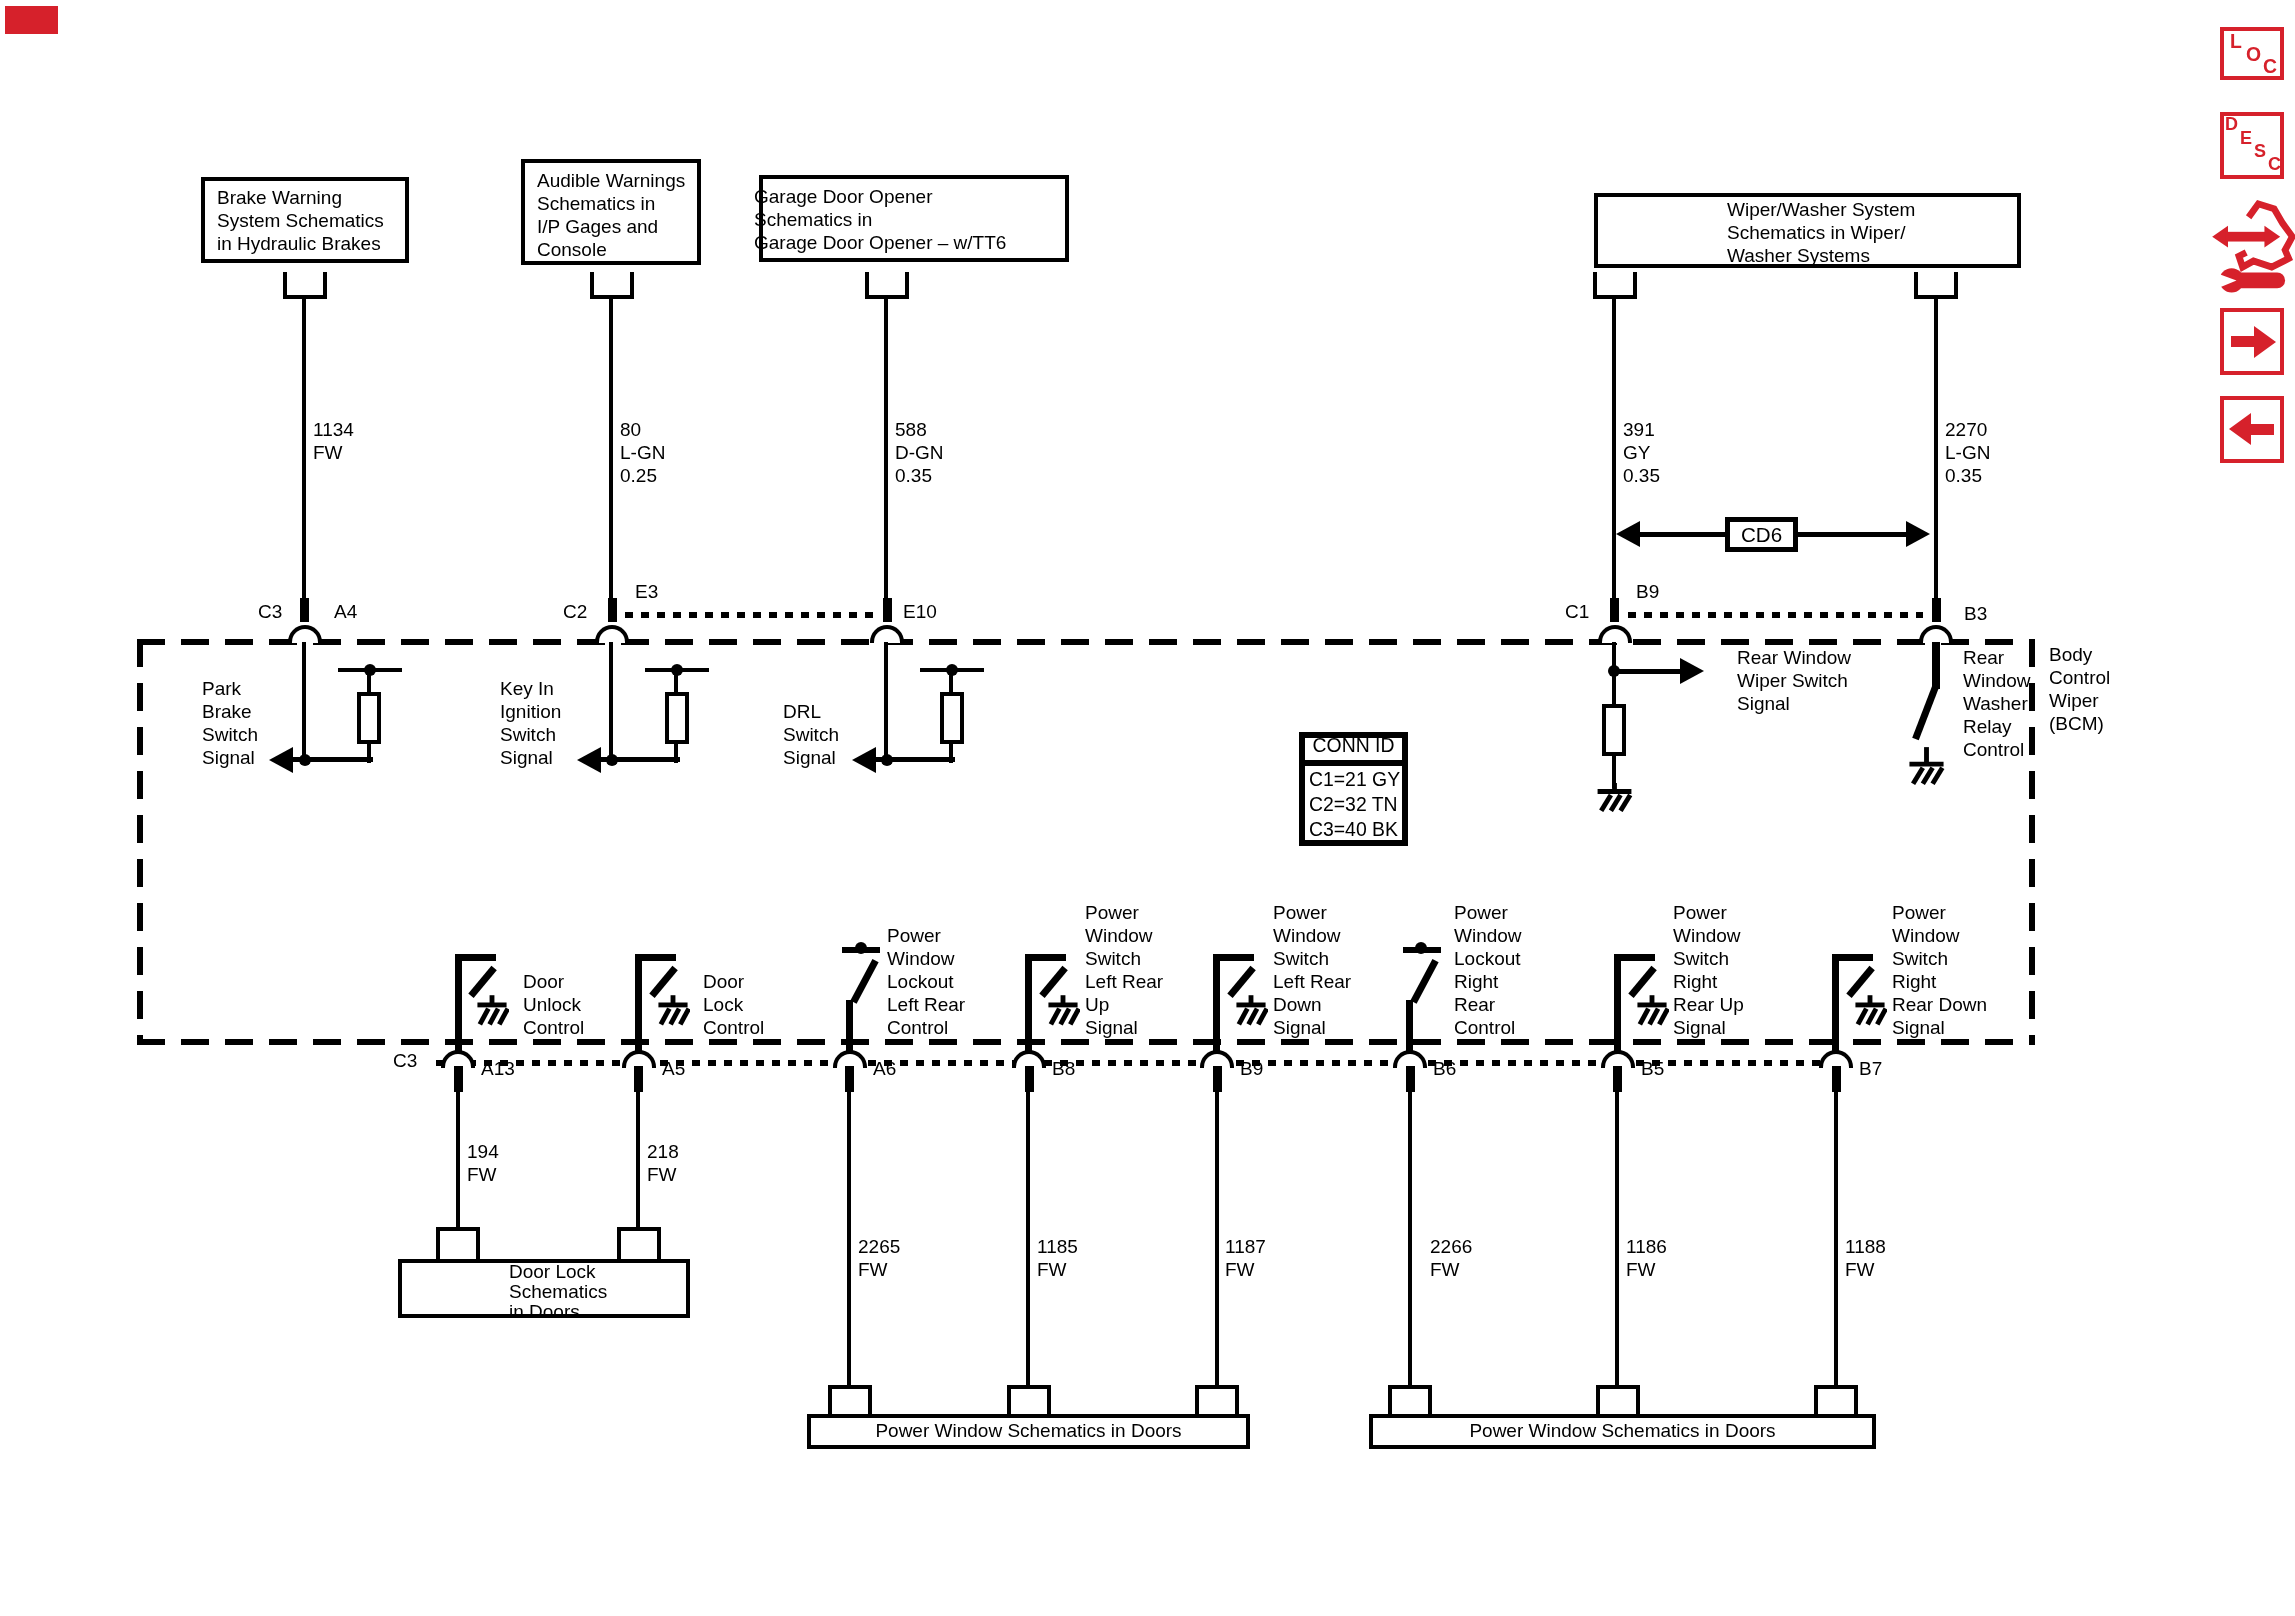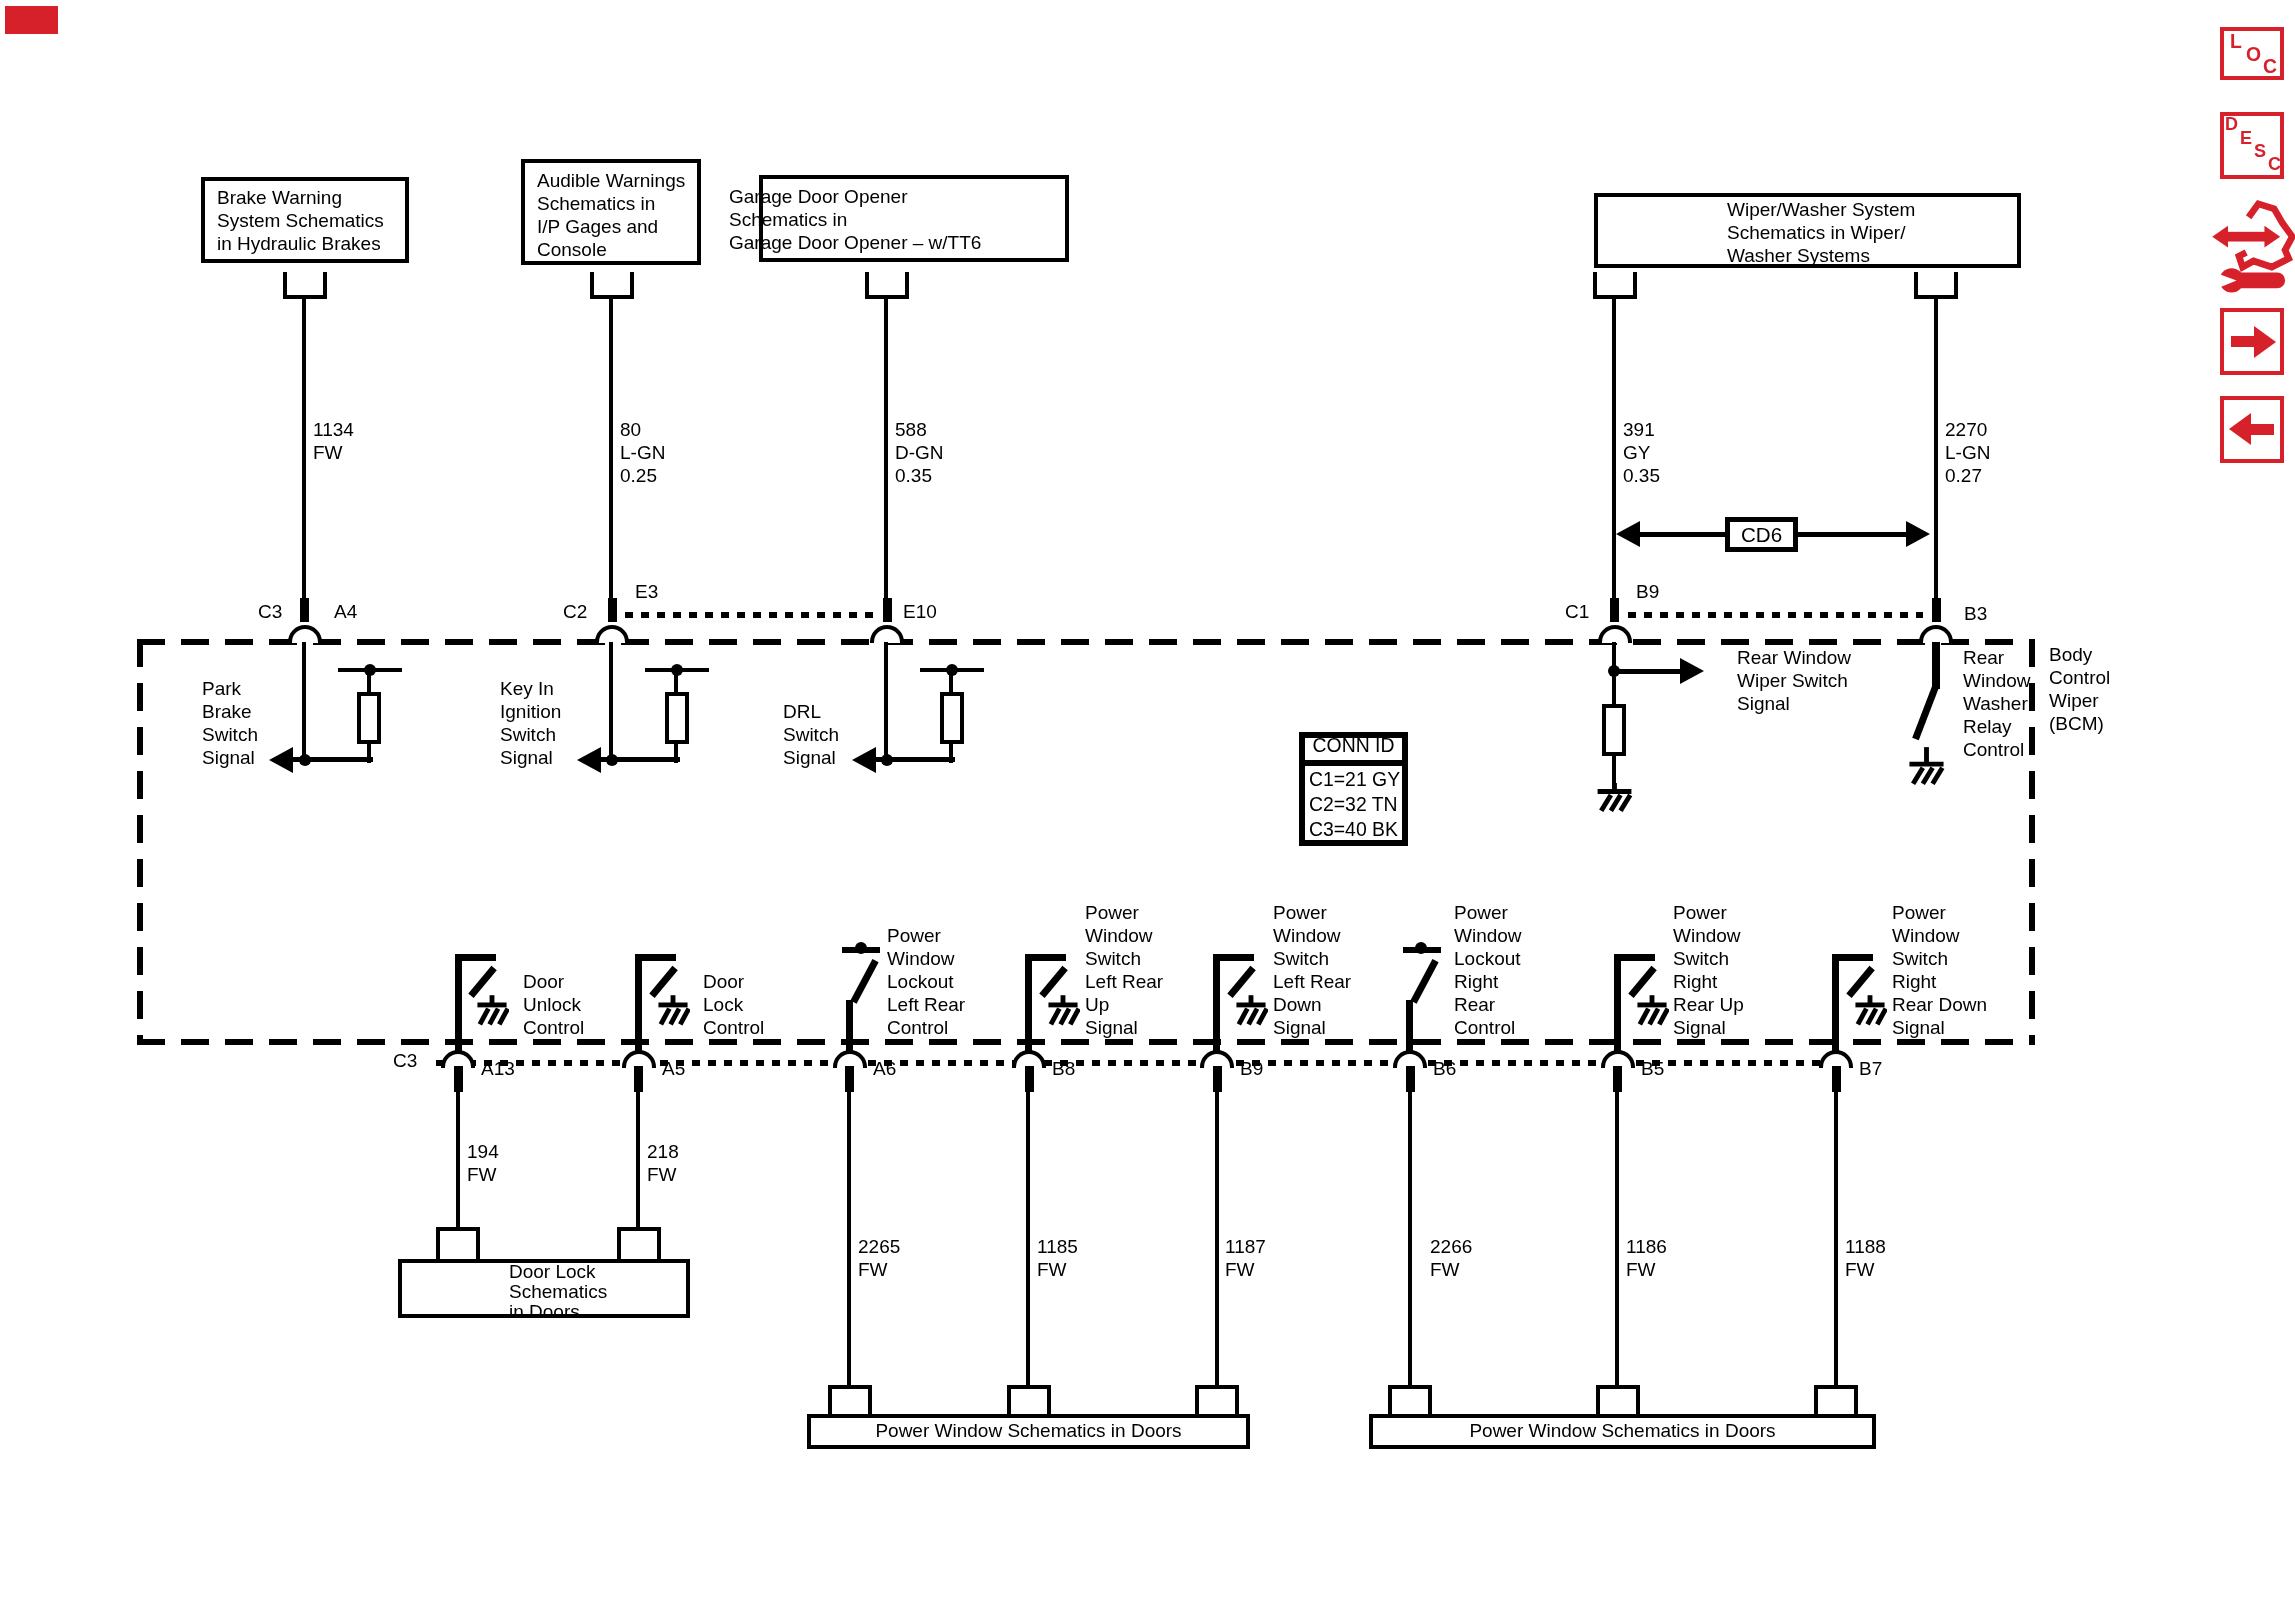--- a/index.html
+++ b/index.html
@@ -40,21 +40,21 @@
   <div class="box" style="left:201px;top:177px;width:208px;height:86px"></div>
   <div class="t" style="left:217px;top:186px">Brake Warning
 System Schematics
 in Hydraulic Brakes</div>
   <div class="box" style="left:521px;top:159px;width:180px;height:106px"></div>
   <div class="t" style="left:537px;top:169px">Audible Warnings
 Schematics in
 I/P Gages and
 Console</div>
   <div class="box" style="left:759px;top:175px;width:310px;height:87px"></div>
-  <div class="t" style="left:729px;top:185px">Garage Door Opener
+  <div class="t" style="left:754px;top:185px">Garage Door Opener
 Schematics in
 Garage Door Opener – w/TT6</div>
   <div class="box" style="left:1594px;top:193px;width:427px;height:75px"></div>
   <div class="t" style="left:1727px;top:198px">Wiper/Washer System
 Schematics in Wiper/
 Washer Systems</div>
 
   <div class="ubr" style="left:283px;top:272px"></div>
   <div class="ubr" style="left:590px;top:272px"></div>
   <div class="ubr" style="left:865px;top:272px"></div>
@@ -79,21 +79,21 @@
 L-GN
 0.25</div>
   <div class="t" style="left:895px;top:418px">588
 D-GN
 0.35</div>
   <div class="t" style="left:1623px;top:418px">391
 GY
 0.35</div>
   <div class="t" style="left:1945px;top:418px">2270
 L-GN
-0.27</div>
+0.35</div>
 
   <div class="hw" style="left:1631px;top:532px;width:282px;height:4.9px"></div>
   <div class="al" style="left:1616px;top:521px"></div>
   <div class="ar" style="left:1906px;top:521px"></div>
   <div class="box" style="left:1725px;top:517px;width:73px;height:35px;border-width:5.5px"></div>
   <div class="t tc" style="left:1725px;top:523px;width:73px;font-size:20.6px">CD6</div>
 
   <div class="dh" style="left:137px;top:639px;width:1898px"></div>
   <div class="dv" style="left:137px;top:639px;height:403px"></div>
   <div class="dh" style="left:137px;top:1039px;width:1898px"></div>

